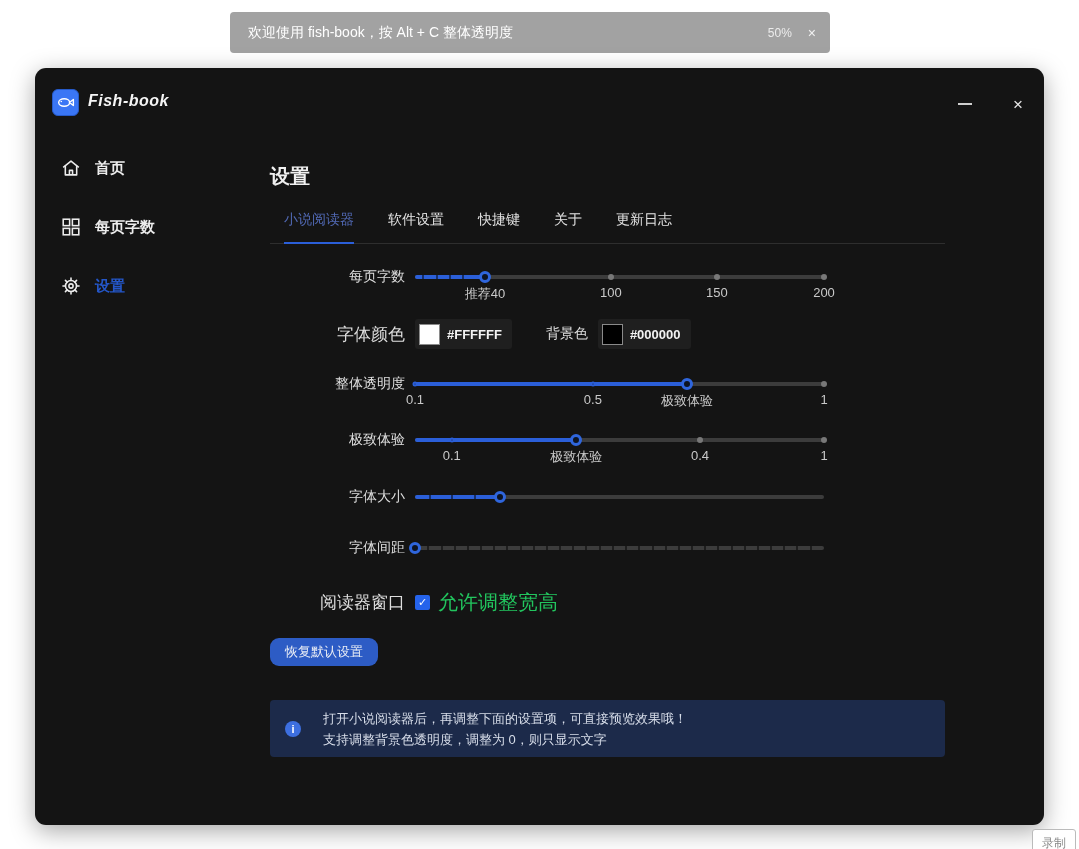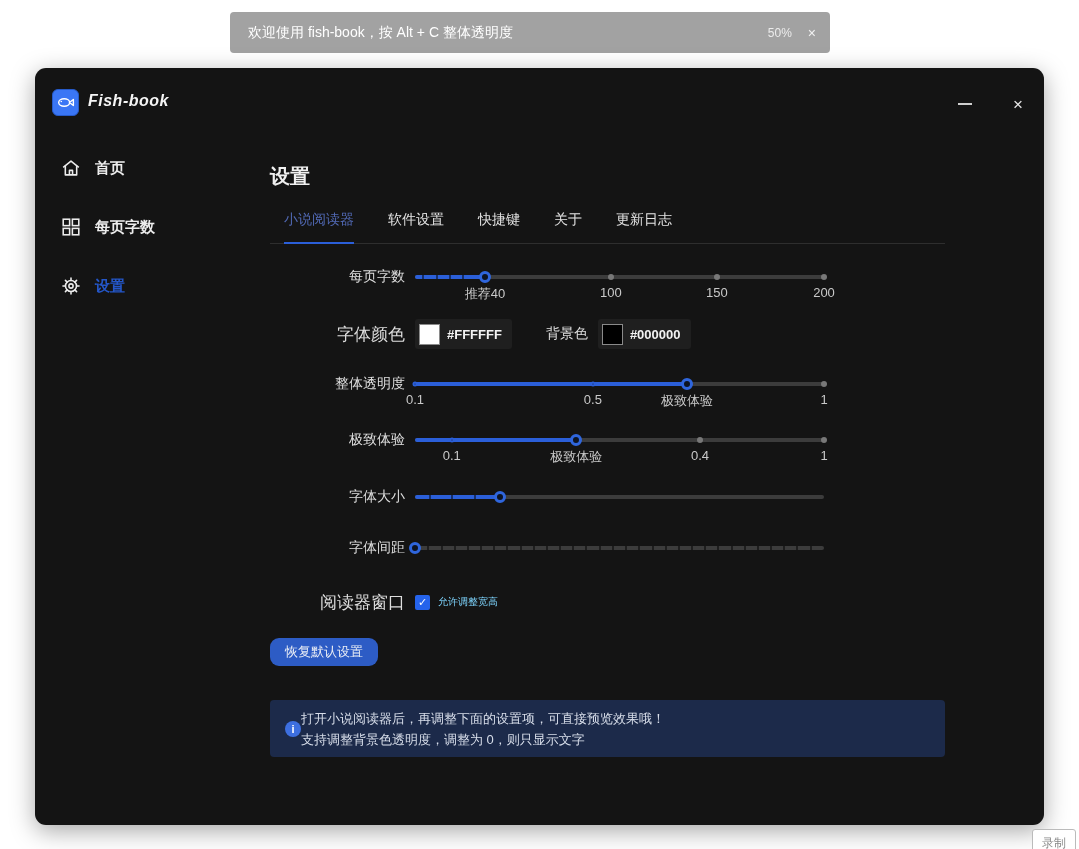--- a/index.html
+++ b/index.html
@@ -80,32 +80,32 @@
   .chex { font-size:13px; font-weight:700; color:#f2f2f2; }
   .clabel2 { margin-left:34px; font-size:14px; color:#dedede; }
 
   
   .chk-row { position:absolute; left:0; top:524px; width:675px; height:20px;
     display:flex; align-items:center; }
   .chk-box { margin-left:10px; width:15px; height:15px; background:#2563eb;
     border-radius:2px; display:flex; align-items:center; justify-content:center;
     cursor:pointer; }
   .chk-box span { color:#fff; font-size:11px; line-height:1; }
-  .chk-label { margin-left:8px; font-size:10px; color:#7dd3fc; }
+  .chk-label { margin-left:8px; font-size:20px; color:#22c55e; }
 
   
   .reset-btn { position:absolute; left:0; top:570px; height:28px; padding:0 15px;
     background:#2d5cc5; border:none; border-radius:9px; color:#e9edf5;
     font-size:13px; cursor:pointer; font-family:inherit; }
   .infobox { position:absolute; left:0; top:632px; width:675px; height:57px;
     background:#1c2a4a; border-radius:4px; display:flex; align-items:center; }
   .info-icon { margin-left:15px; width:16px; height:16px; border-radius:50%;
     background:#3d6fe0; color:#fff; font-size:11px; font-weight:700;
     display:flex; align-items:center; justify-content:center; flex:0 0 16px; }
-  .info-text { margin-left:0; font-size:13px; color:#d8deea; line-height:21px; }
+  .info-text { margin-left:22px; font-size:13px; color:#d8deea; line-height:21px; }
 
   
   .record-btn { position:absolute; left:1032px; top:829px; background:#fff;
     border:1px solid #bbb; border-radius:3px; color:#8a8a8a; font-size:12px;
     padding:5px 9px; cursor:pointer; font-family:inherit; }
 </style>
 </head>
 <body>
 
 <div class="toast">

